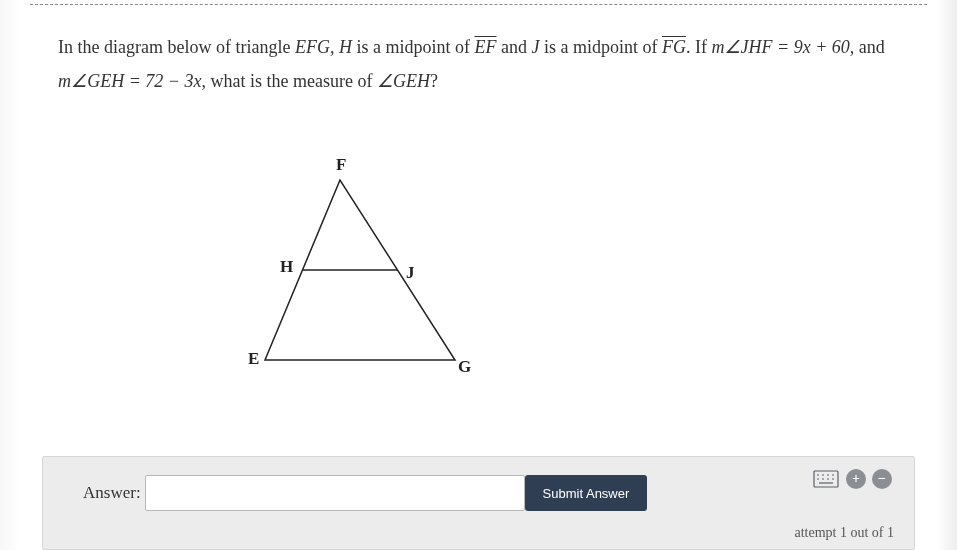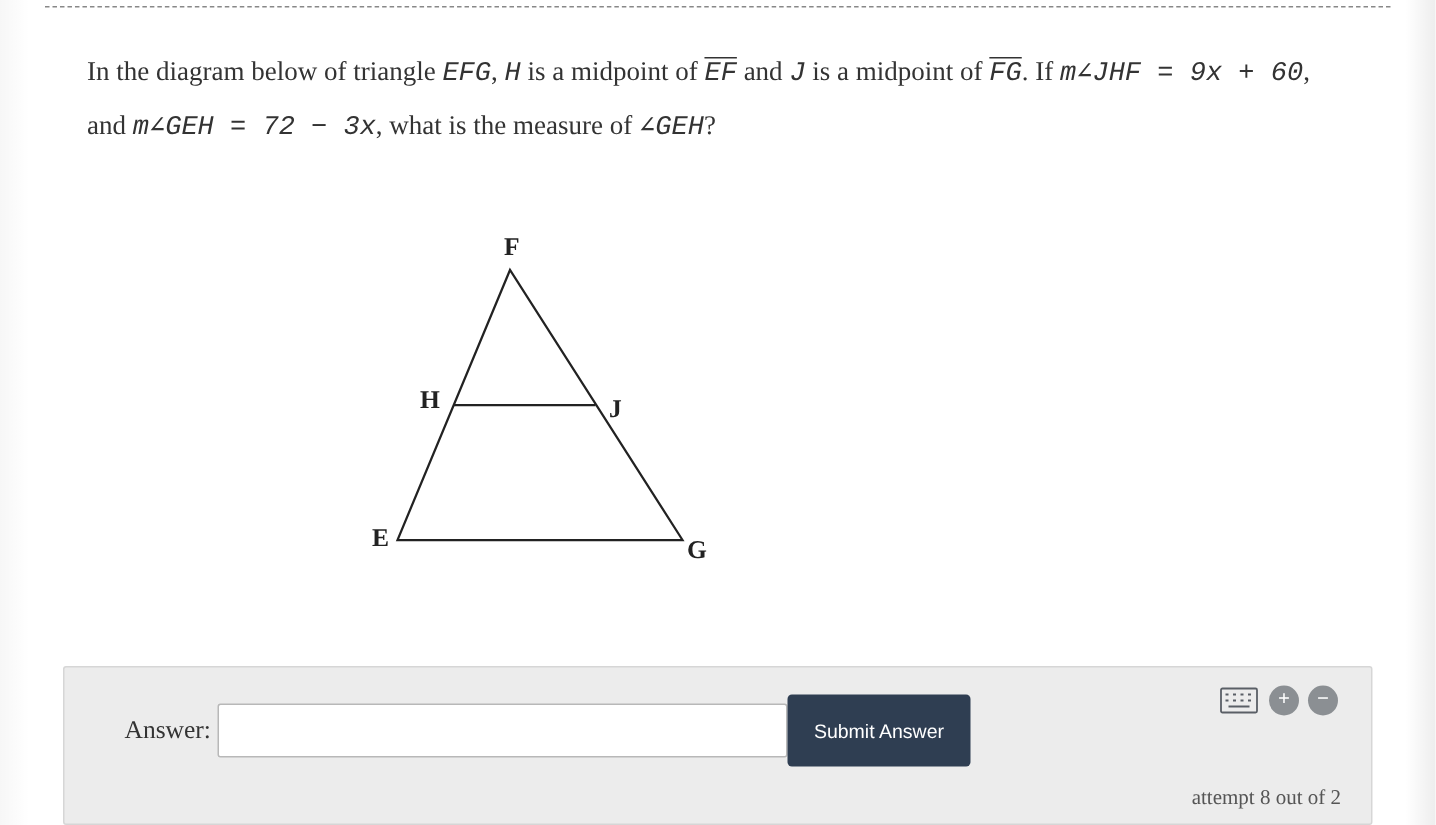--- a/index.html
+++ b/index.html
@@ -32,21 +32,21 @@
     position: absolute;
     top: 30px;
     left: 58px;
     right: 60px;
     font-size: 18px;
     color: #333;
     line-height: 1.9;
   }
   .problem-text .math {
     font-style: italic;
-    font-family: Liberation Mono, monospace;
+    font-family: Liberation Serif, serif;
   }
   .overline {
     text-decoration: overline;
     text-decoration-thickness: 1px;
   }
   .diagram-area {
     position: absolute;
     top: 165px;
     left: 200px;
     width: 300px;
@@ -88,21 +88,21 @@
     width: 380px;
     height: 36px;
     border: 1px solid #b8b8b8;
     background: #fff;
     font-size: 15px;
     padding: 0 8px;
     box-sizing: border-box;
     border-radius: 2px;
   }
   .submit-btn {
-    height: 48px;
+    height: 36px;
     padding: 0 18px;
     background: #2f3e52;
     color: #fff;
     border: none;
     font-family: Arial, sans-serif;
     font-size: 13px;
     cursor: pointer;
     border-radius: 3px;
   }
   .attempt-text {
@@ -201,17 +201,17 @@
         </svg>
       </span>
       <span class="icon-circle">+</span>
       <span class="icon-circle">−</span>
     </div>
     <div class="answer-row">
       <span class="answer-label">Answer:</span>
       <input class="answer-input" type="text" value="" style="">
       <button class="submit-btn">Submit Answer</button>
     </div>
-    <div class="attempt-text">attempt 8 out of 2</div>
+    <div class="attempt-text">attempt 1 out of 1</div>
   </div>
 
   <div class="right-shadow"></div>
 </div>
 
 </body></html>

